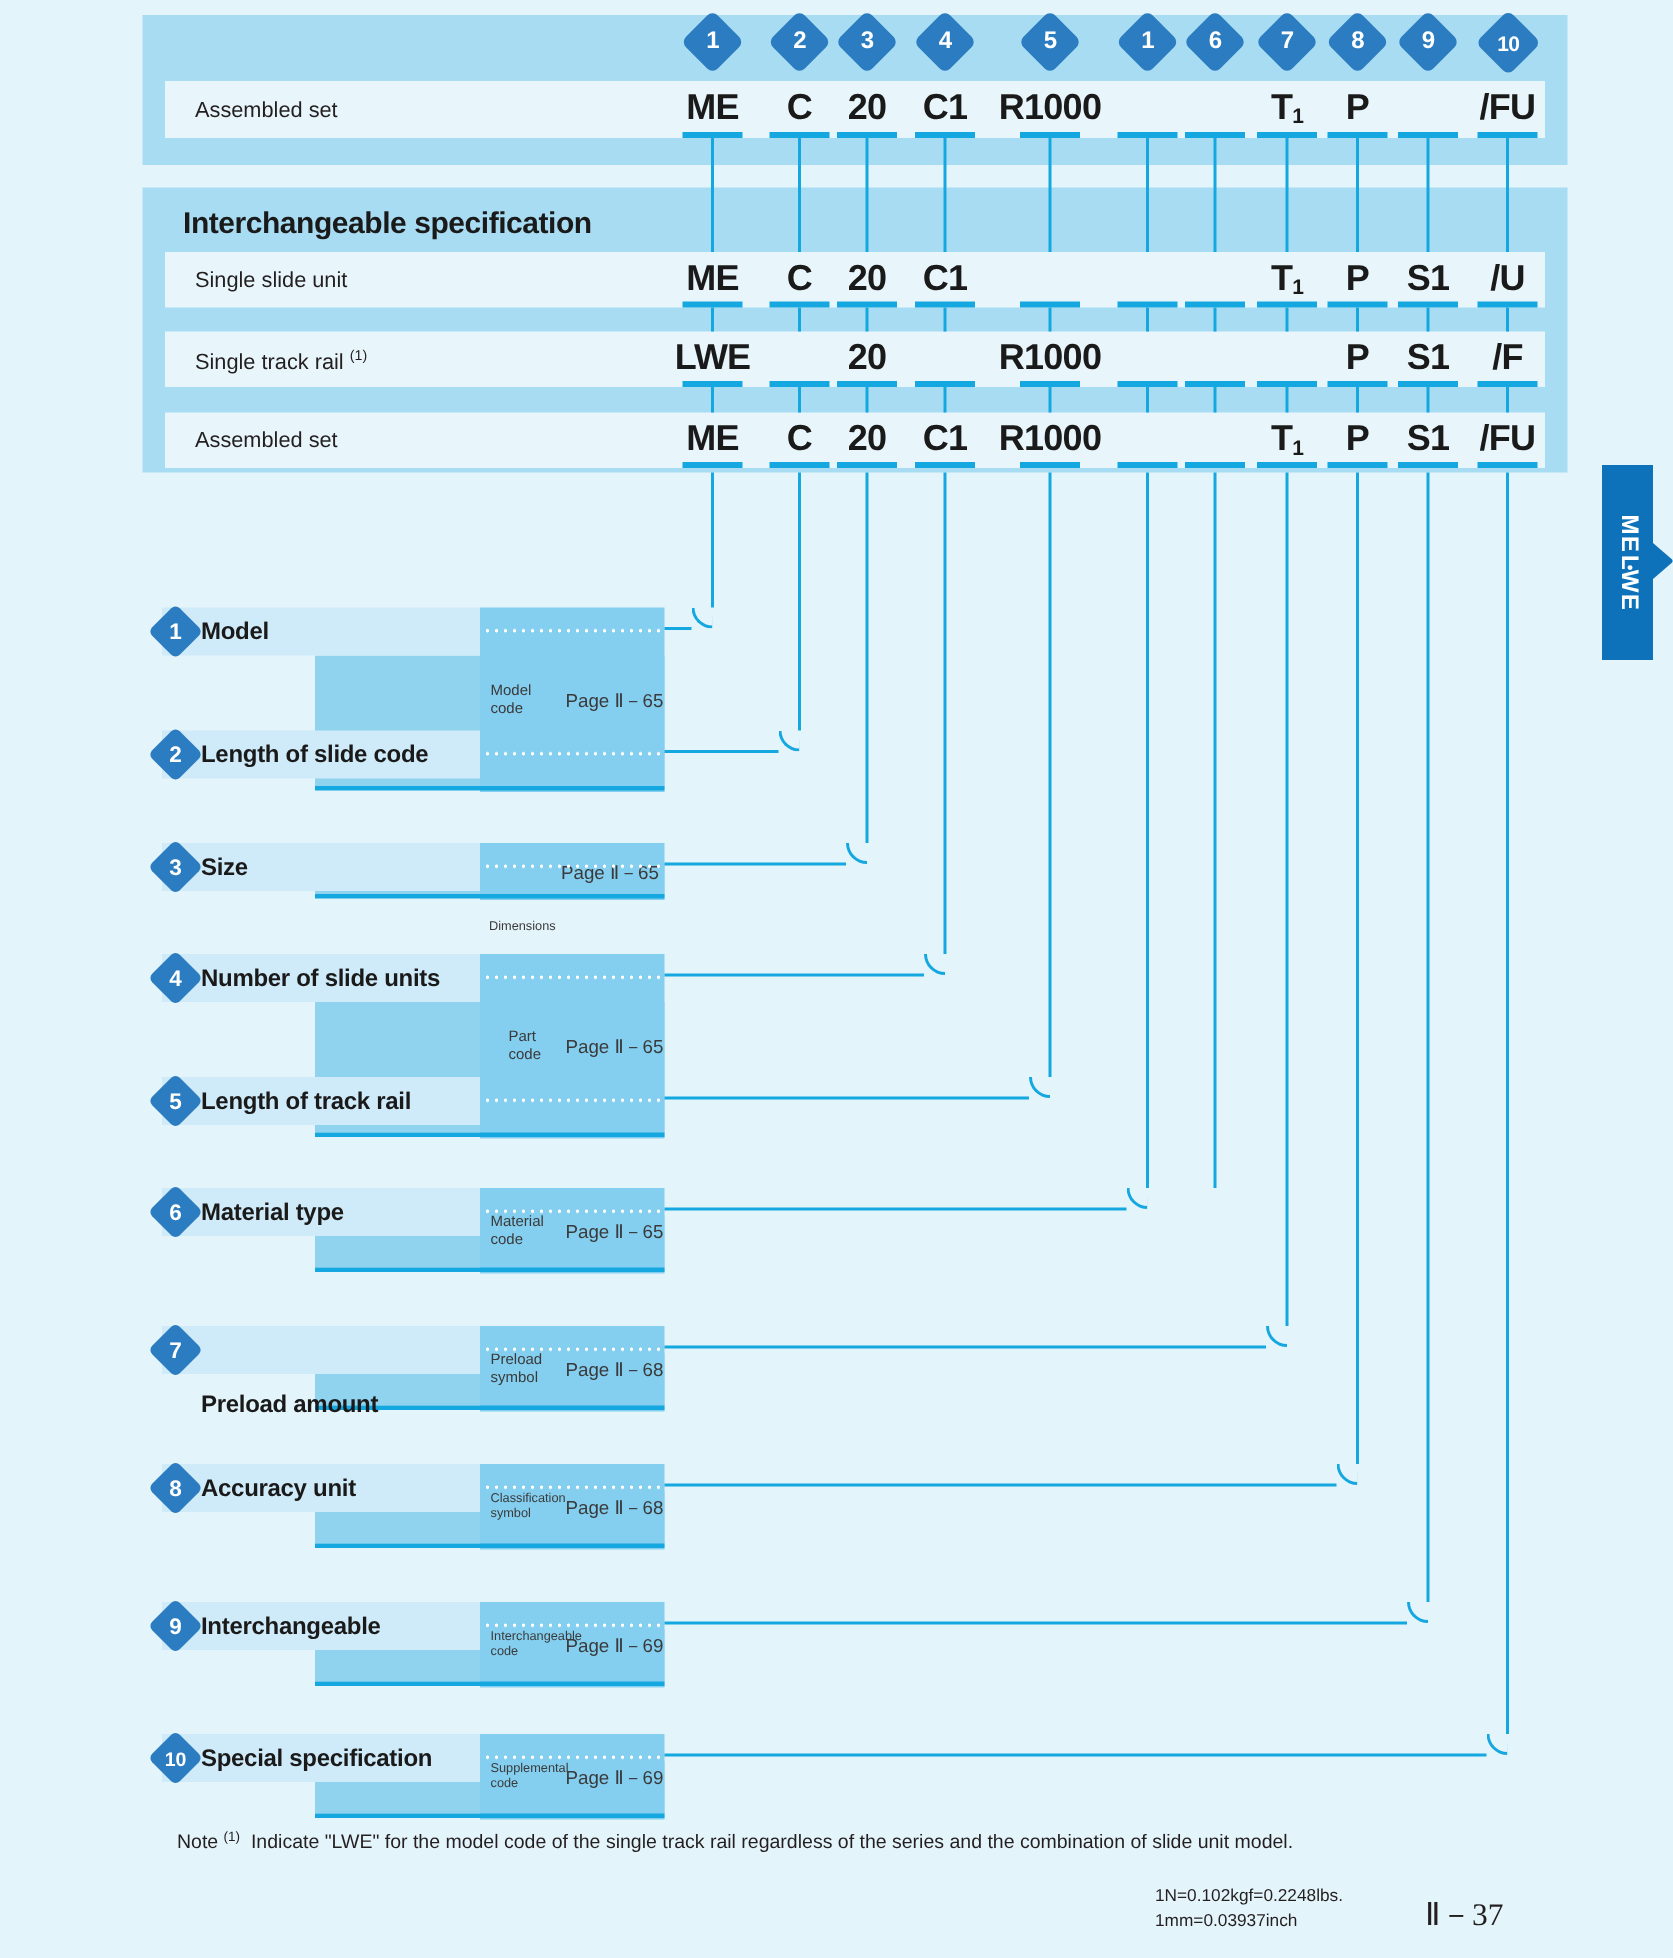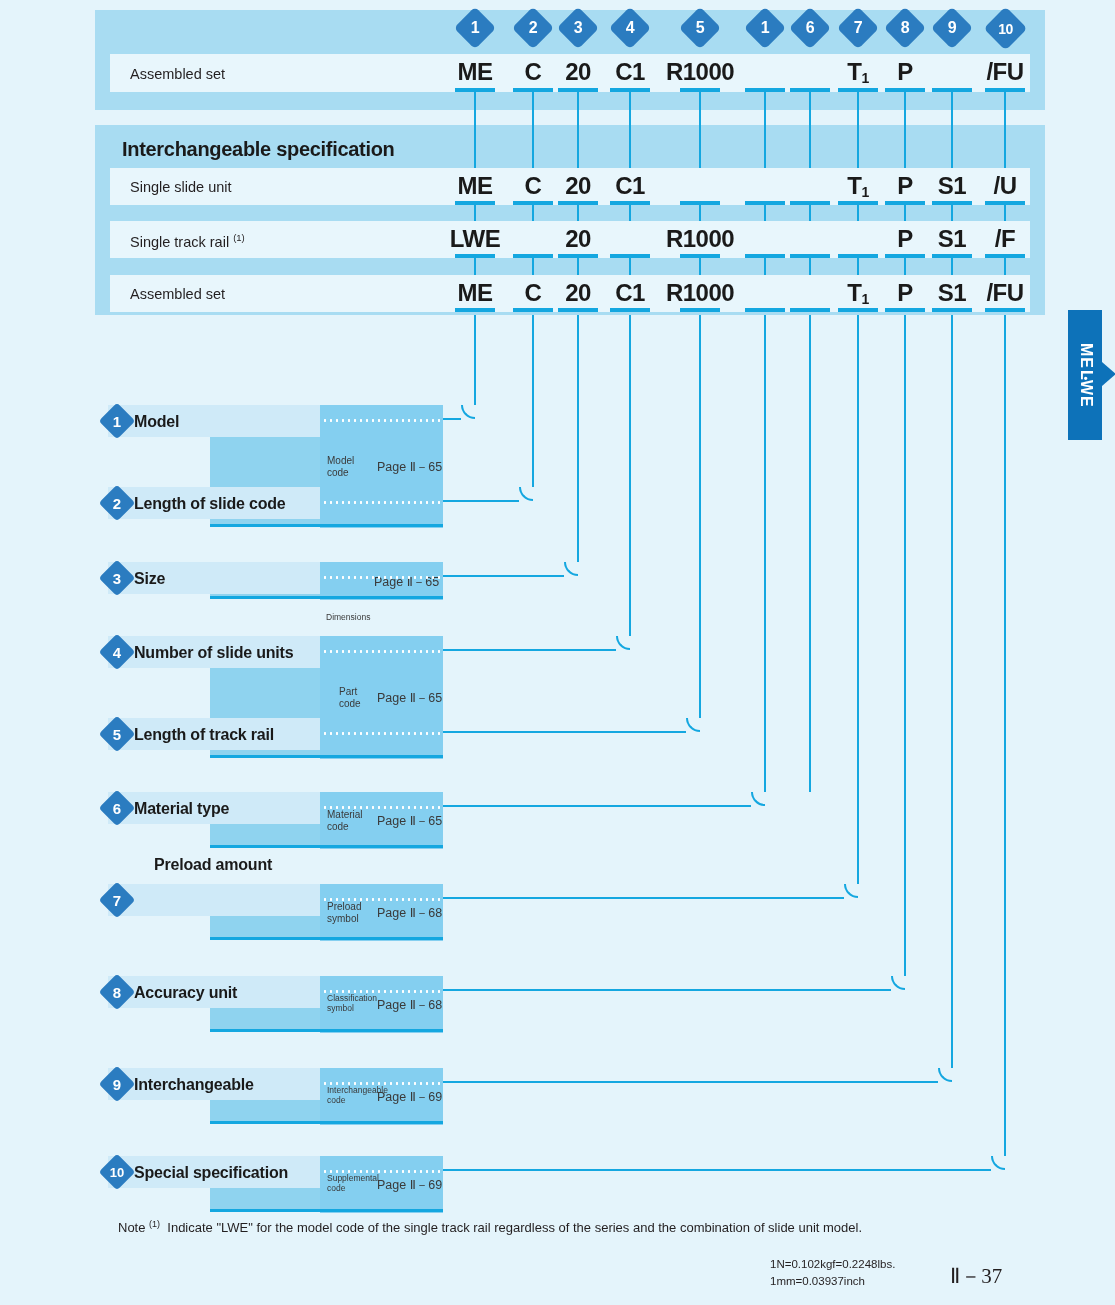--- a/index.html
+++ b/index.html
@@ -363,21 +363,21 @@
     <div class="lg-label-strip" style="left: 108px; top: 792px; width: 212px; height: 32px;"></div>
     <div class="lg-badge" style="left: 104px; top: 795px;">
       <span>6</span>
     </div>
     <div class="lg-text" style="left: 134px; top: 800px; text-align: right;">Material type</div>
     <div class="dotline" style="left: 322px; top: 806px; width: 119px;"></div>
     <div class="lg-label-strip" style="left: 108px; top: 884px; width: 212px; height: 32px;"></div>
     <div class="lg-badge" style="left: 104px; top: 887px;">
       <span>7</span>
     </div>
-    <div class="lg-text" style="left: 134px; top: 856px; margin-left: 20px;">Preload amount</div>
+    <div class="lg-text" style="left: 134px; top: 928px;">Preload amount</div>
     <div class="dotline" style="left: 322px; top: 898px; width: 119px;"></div>
     <div class="lg-label-strip" style="left: 108px; top: 976px; width: 212px; height: 32px;"></div>
     <div class="lg-badge" style="left: 104px; top: 979px;">
       <span>8</span>
     </div>
     <div class="lg-text" style="left: 134px; top: 984px;">Accuracy unit</div>
     <div class="dotline" style="left: 322px; top: 990px; width: 119px;"></div>
     <div class="lg-label-strip" style="left: 108px; top: 1068px; width: 212px; height: 32px;"></div>
     <div class="lg-badge" style="left: 104px; top: 1071px;">
       <span>9</span>

